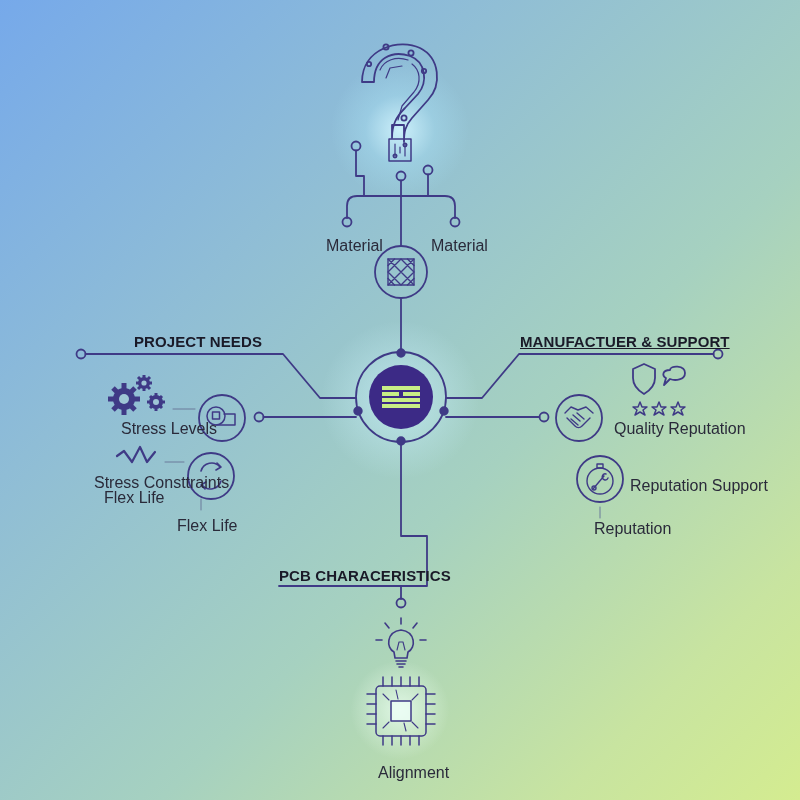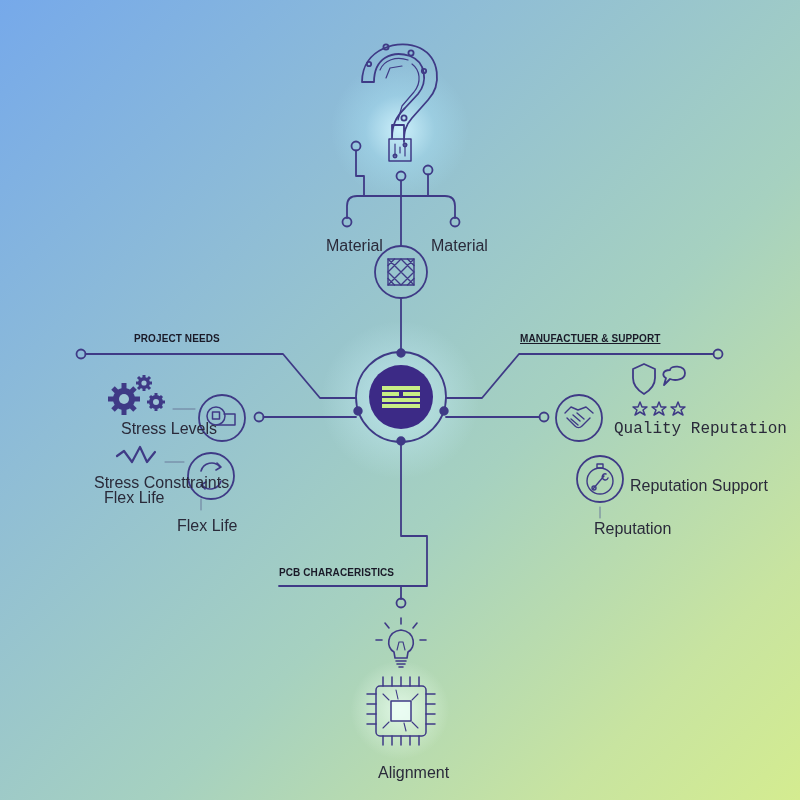--- a/index.html
+++ b/index.html
@@ -2,21 +2,21 @@
 <html><head>
 <meta charset="utf-8">
 <style>
   html,body{margin:0;padding:0;}
   body{width:800px;height:800px;overflow:hidden;position:relative;
     font-family:"Liberation Sans",sans-serif;
     background:linear-gradient(135deg,#76a9ea 0%,#8fbdd6 30%,#a6d1c0 60%,#c8e4a0 85%,#d4ec90 100%);}
   .glow{position:absolute;border-radius:50%;pointer-events:none;}
   svg.canvas{position:absolute;left:0;top:0;}
   .lbl{position:absolute;color:#2a2a3a;font-size:16px;white-space:nowrap;}
-  .hdr{position:absolute;color:#1a1a28;font-size:10px;font-weight:bold;white-space:nowrap;letter-spacing:0.1px;}
+  .hdr{position:absolute;color:#1a1a28;font-size:15px;font-weight:bold;white-space:nowrap;letter-spacing:0.1px;}
 </style>
 </head>
 <body>
 
 <div class="glow" style="left:330px;top:60px;width:140px;height:140px;background:radial-gradient(circle,rgba(210,245,255,0.9) 0%,rgba(170,225,245,0.4) 35%,rgba(170,225,245,0) 70%);"></div>
 <div class="glow" style="left:320px;top:320px;width:160px;height:160px;background:radial-gradient(circle,rgba(200,240,250,0.7) 0%,rgba(200,240,250,0.25) 45%,rgba(200,240,250,0) 70%);"></div>
 <div class="glow" style="left:350px;top:660px;width:100px;height:100px;background:radial-gradient(circle,rgba(235,255,240,0.8) 0%,rgba(235,255,240,0) 70%);"></div>
 
 <svg class="canvas" width="800" height="800" viewBox="0 0 800 800">
   <g fill="none" stroke="#3f3a86" stroke-width="1.8" stroke-linecap="round" stroke-linejoin="round">
@@ -185,17 +185,17 @@
 
 <div class="hdr" style="left:134px;top:333px;">PROJECT NEEDS</div>
 <div class="hdr" style="left:520px;top:333px;text-decoration:underline;">MANUFACTUER &amp; SUPPORT</div>
 <div class="hdr" style="left:279px;top:567px;">PCB CHARACERISTICS</div>
 
 <div class="lbl" style="left:121px;top:420px;">Stress Levels</div>
 <div class="lbl" style="left:94px;top:474px;">Stress Consttraints</div>
 <div class="lbl" style="left:104px;top:489px;">Flex Life</div>
 <div class="lbl" style="left:177px;top:517px;">Flex Life</div>
 
-<div class="lbl" style="left:614px;top:420px;font-family:Liberation Mono, monospace;">Quality Reputation</div>
+<div class="lbl" style="left:614px;top:420px;">Quality Reputation</div>
 <div class="lbl" style="left:630px;top:477px;">Reputation Support</div>
 <div class="lbl" style="left:594px;top:520px;">Reputation</div>
 
 <div class="lbl" style="left:378px;top:764px;">Alignment</div>
 
 </body></html>

